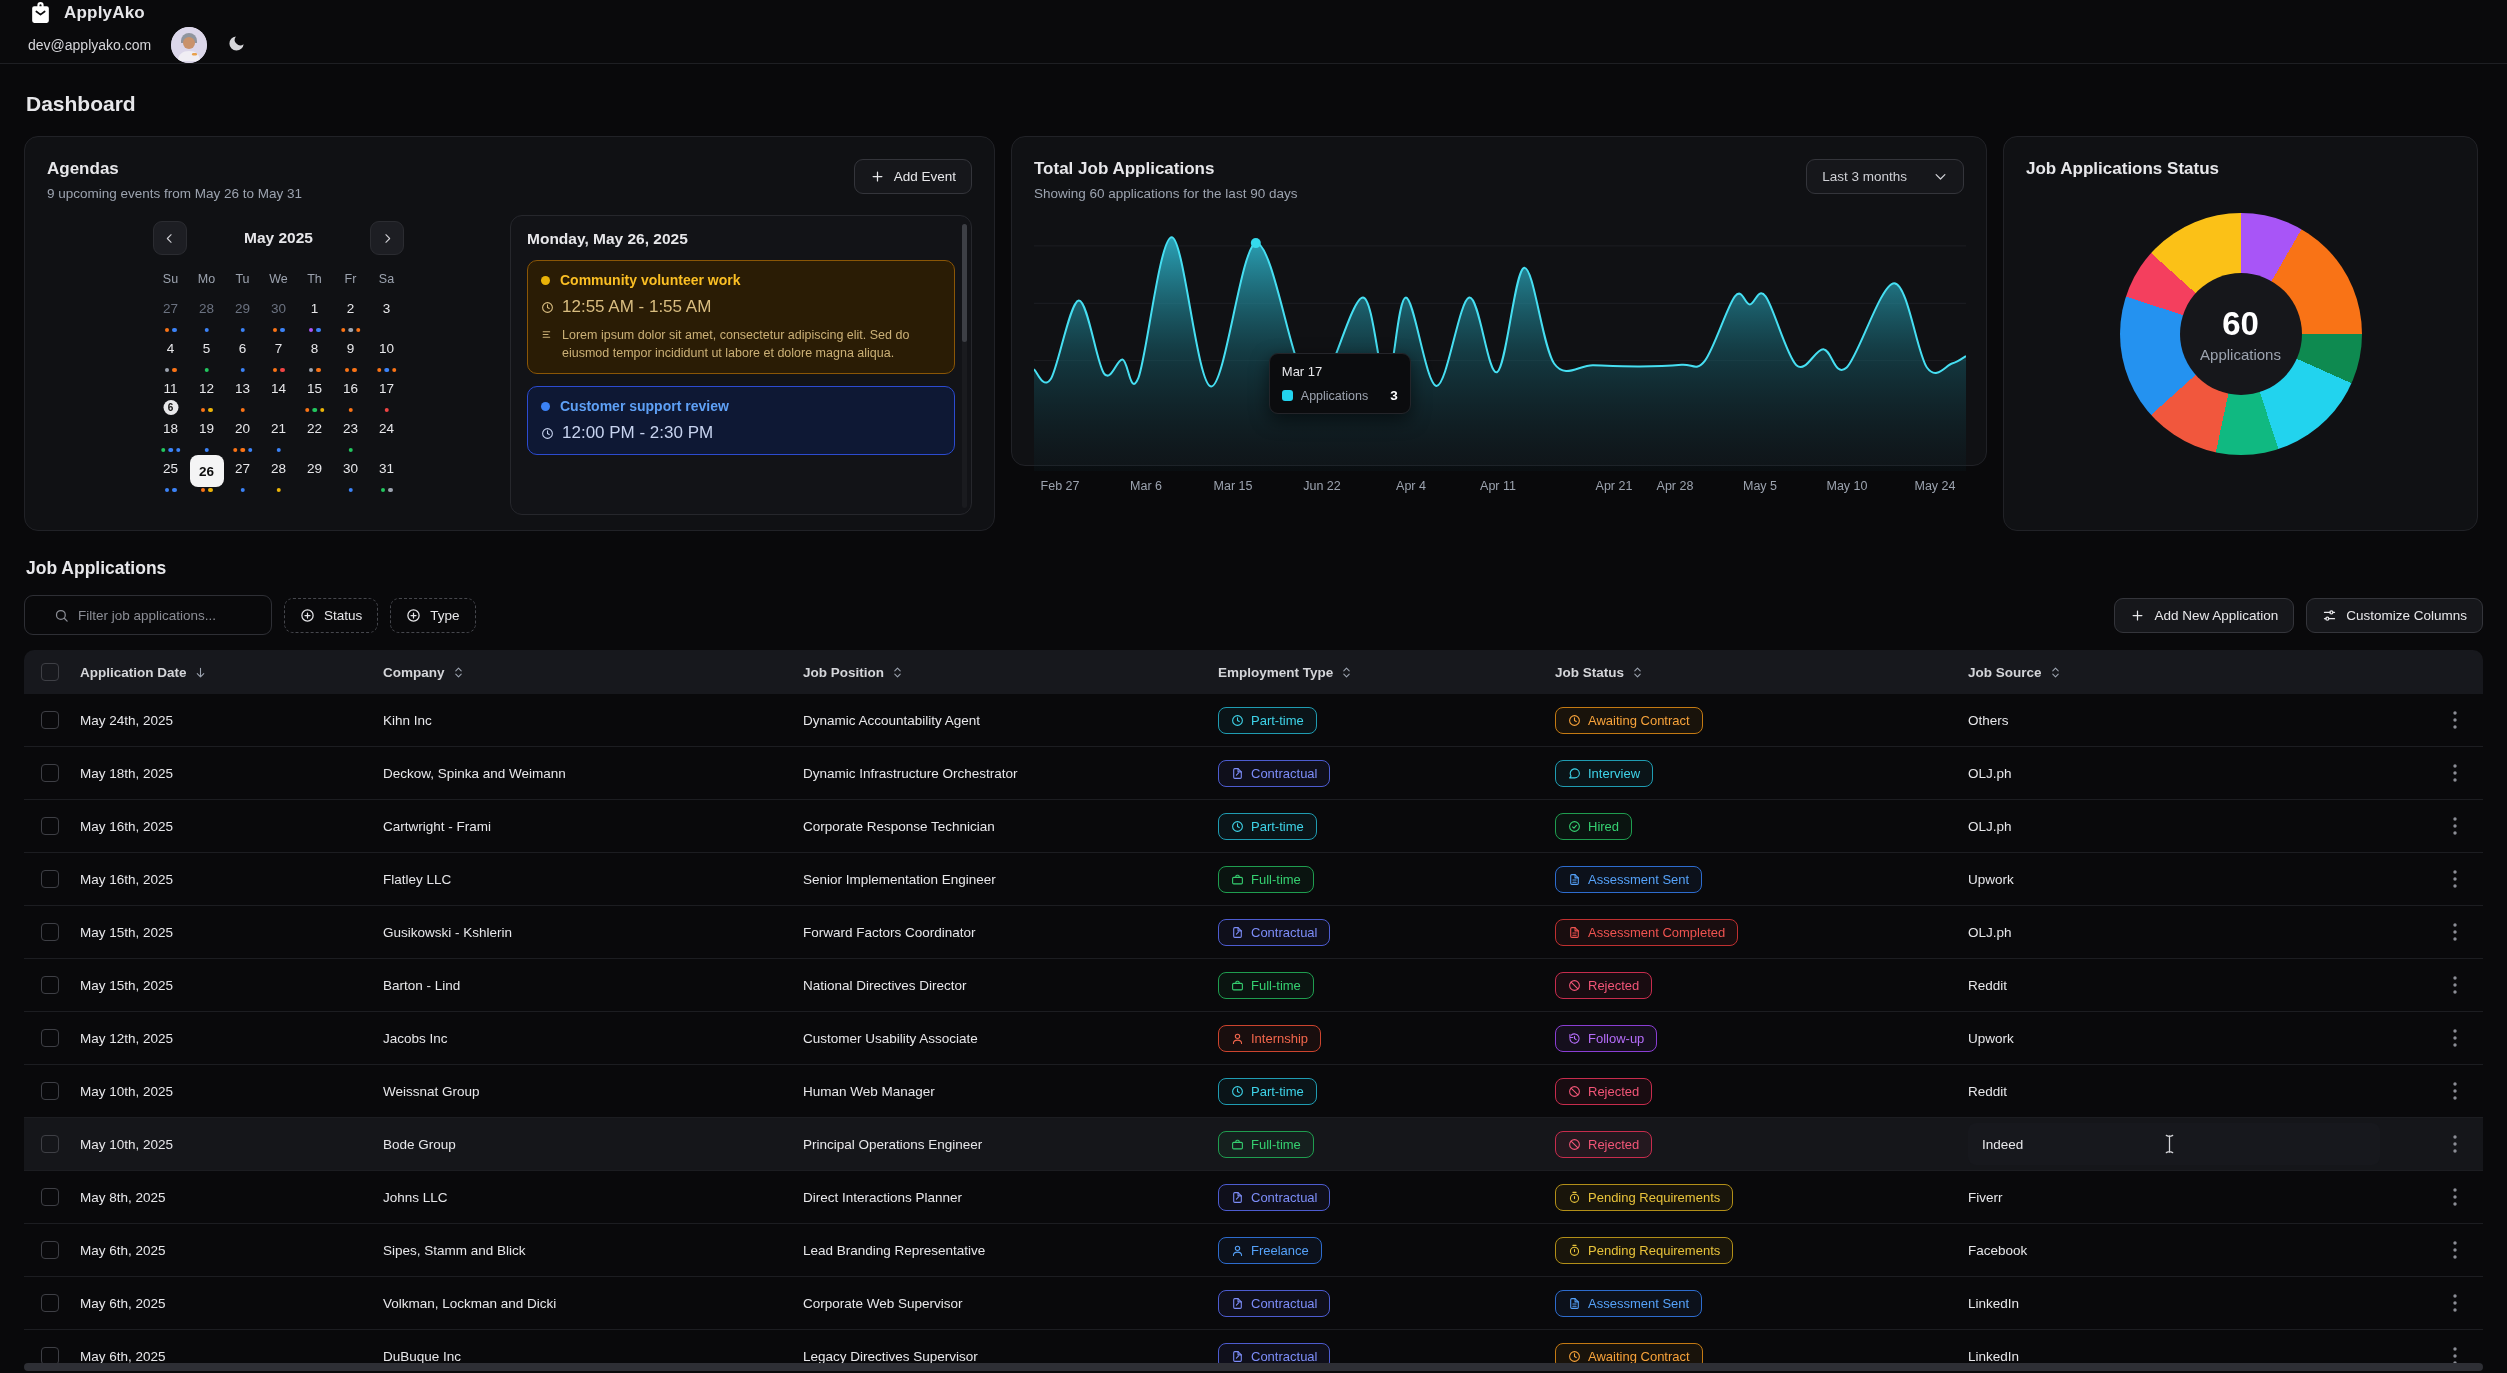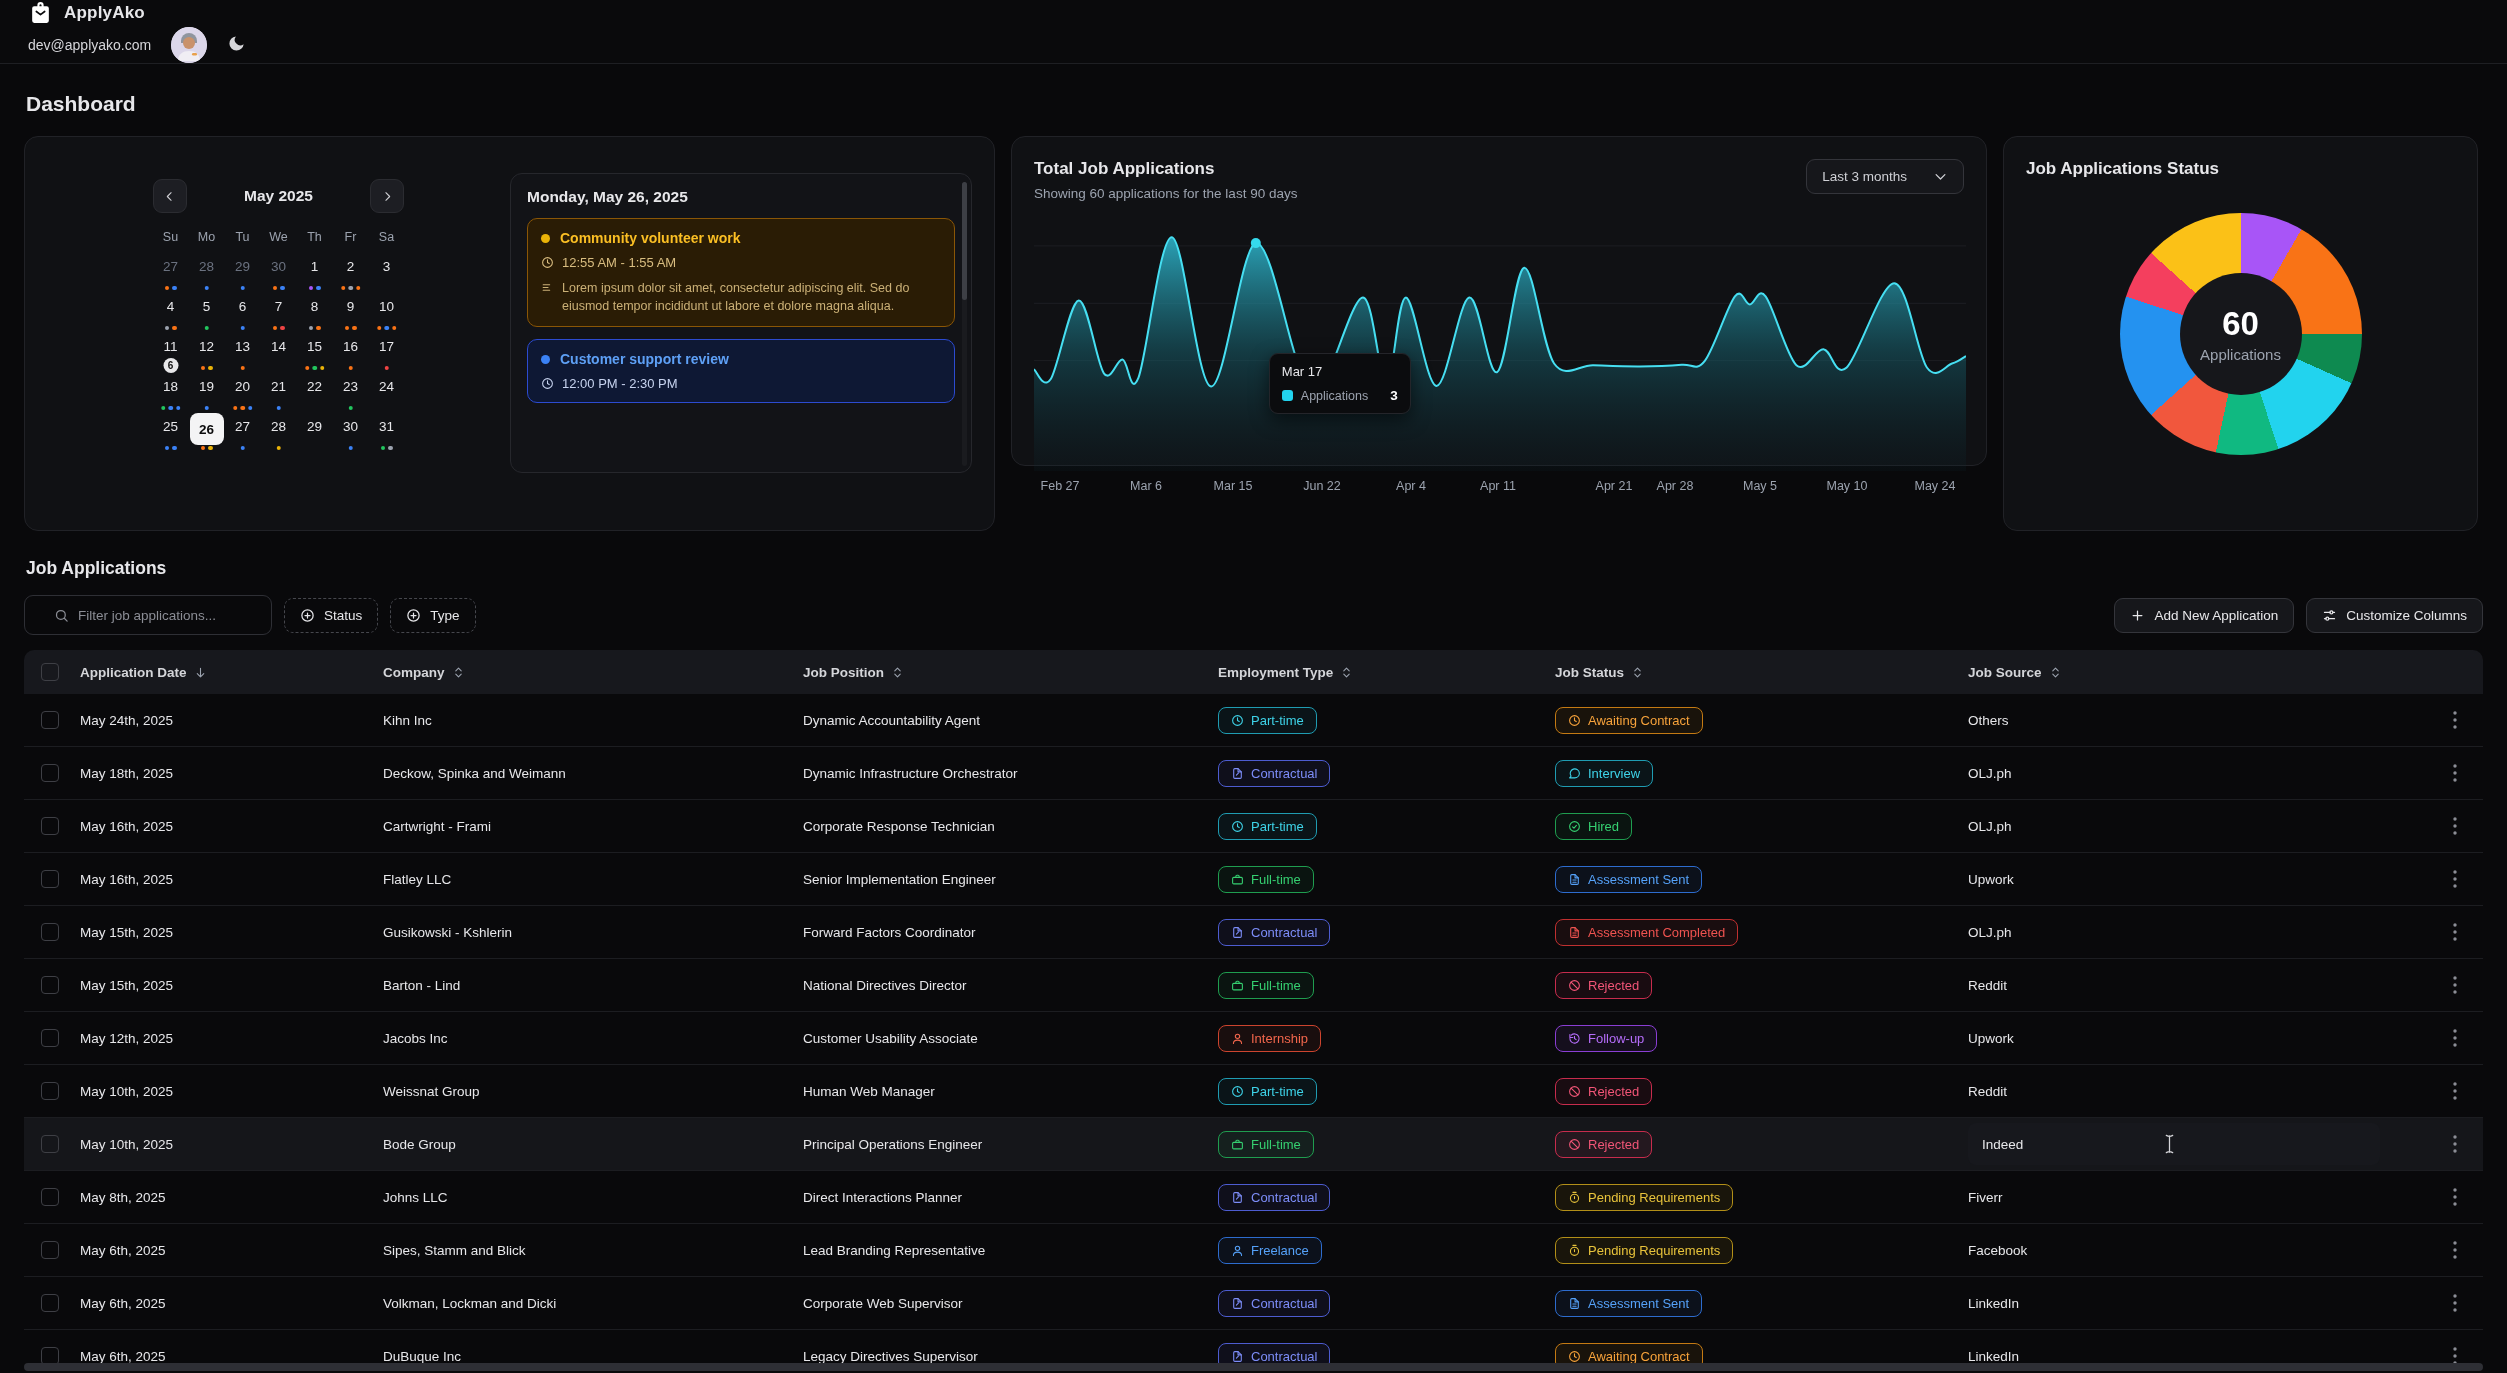--- a/index.html
+++ b/index.html
@@ -76,21 +76,21 @@
   .event-card { border-radius:10px; border:1px solid; padding:11px 13px; margin-bottom:12px; }
   .event-card.amber { background:#2a1c05; border-color:#8a5606; color:#d9bd80; }
   .event-card.blue  { background:#0e1834; border-color:#2c4bd0; color:#c7d3ef; }
   .event-card.amber .event-title { color:#fbbf24; }
   .event-card.blue  .event-title { color:#5ea0f6; }
   .event-title-row { display:flex; align-items:center; gap:10px; }
   .event-dot { width:9px; height:9px; border-radius:50%; }
   .event-card.amber .event-dot { background:#eab308; }
   .event-card.blue  .event-dot { background:#3b82f6; }
   .event-title { font-size:14px; font-weight:bold; }
-  .event-time { display:flex; align-items:center; gap:8px; font-size:13px; margin-top:9px; }
+  .event-time { display:flex; align-items:center; gap:8px; font-size:17px; margin-top:9px; }
   .event-time .ic, .event-desc .ic { width:13px; height:13px; flex:none; }
   .event-desc { display:flex; gap:8px; font-size:12.5px; line-height:1.45; margin-top:9px; opacity:.92; }
   .event-desc .ic { margin-top:2px; }
   .events-scrollbar { position:absolute; right:4px; top:8px; width:5px; height:284px;
                       background:#1a1b1f; border-radius:3px; }
   .events-scrollbar .thumb { width:5px; height:118px; background:#3d3f45; border-radius:3px; }
 
   
   .range-select { gap:26px; color:#cfd0d5; }
   .chart-area { position:relative; height:300px; margin-top:10px; }
@@ -199,20 +199,34 @@
     </button>
   </div>
 </header>
 
 <main class="content">
   <h1 class="page-title">Dashboard</h1>
 
   <div class="top-grid">
 
     <section class="card agendas-card">
+      <div class="card-head">
+        <div>
+          <div class="card-title">Agendas</div>
+          <div class="card-sub">9 upcoming events from May 26 to May 31</div>
+        </div>
+        <button class="btn">
+          <span class="ic">
+              <svg viewBox="0 0 24 24" fill="none" stroke="currentColor" stroke-width="2" stroke-linecap="round" stroke-linejoin="round">
+                <path d="M12 5v14M5 12h14"></path>
+              </svg>
+            </span>
+          <span>Add Event</span>
+        </button>
+      </div>
       <div class="agendas-body">
         <div class="cal-wrap">
           <div class="calendar">
             <div class="cal-head">
               <button class="cal-nav">
                 <span class="ic">
                     <svg viewBox="0 0 24 24" fill="none" stroke="currentColor" stroke-width="2" stroke-linecap="round" stroke-linejoin="round">
                       <path d="M15 5l-7 7 7 7"></path>
                     </svg>
                   </span>

